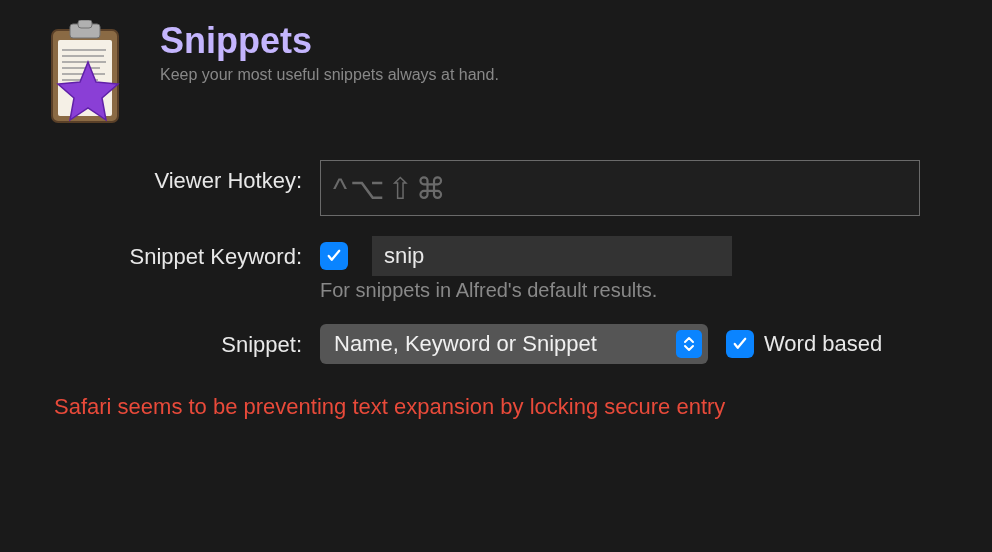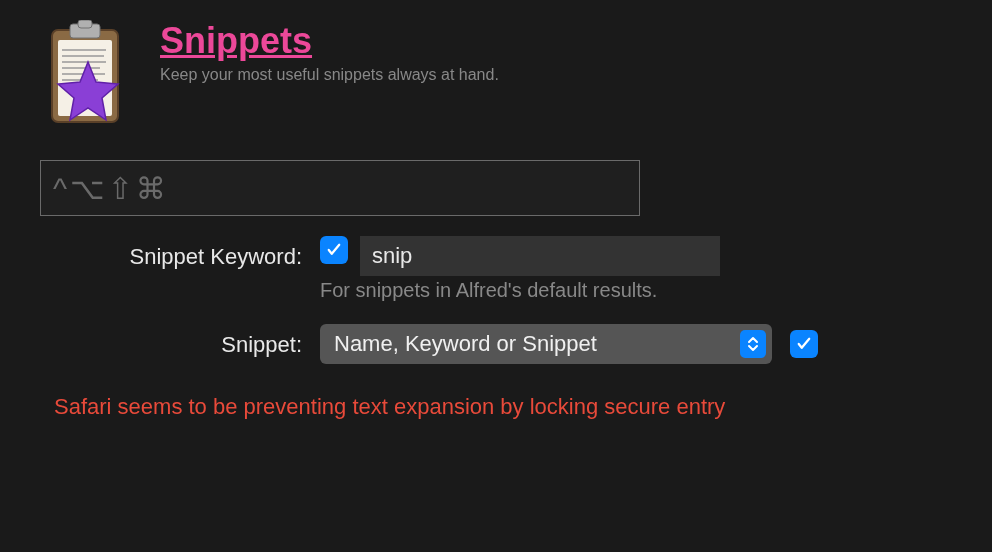--- a/index.html
+++ b/index.html
@@ -23,23 +23,22 @@
     }
     .header-icon {
       width: 110px;
       height: 110px;
       position: relative;
       flex-shrink: 0;
     }
     .header-text h1 {
       font-size: 36px;
       font-weight: 600;
-      color: #ec4899;
+      color: #c4b5fd;
       margin-bottom: 4px;
-      text-decoration: underline;
     }
     .header-text p {
       font-size: 16px;
       color: #888;
     }
     .form {
       padding: 20px 40px 0 40px;
     }
     .form-row {
       display: flex;
@@ -66,21 +65,22 @@
       align-items: center;
       padding: 0 12px;
     }
     .hotkey-symbols {
       color: #6a6a6a;
       font-size: 30px;
       letter-spacing: 3px;
     }
     .keyword-row-inner {
       display: flex;
-      gap: 12px;
+      align-items: center;
+      gap: 24px;
     }
     .mac-checkbox {
       width: 28px;
       height: 28px;
       background: #0a84ff;
       border-radius: 6px;
       display: flex;
       align-items: center;
       justify-content: center;
       cursor: pointer;
@@ -112,21 +112,21 @@
     }
     .mac-select {
       background: #555;
       border-radius: 6px;
       height: 40px;
       display: flex;
       align-items: center;
       padding: 0 6px 0 14px;
       cursor: pointer;
       gap: 12px;
-      width: 452px;
+      width: 388px;
       justify-content: space-between;
     }
     .mac-select-text {
       color: #f0f0f0;
       font-size: 22px;
     }
     .mac-select-arrows {
       background: #0a84ff;
       border-radius: 5px;
       width: 26px;
@@ -180,20 +180,21 @@
   </div>
   <div class="header-text">
     <h1>Snippets</h1>
     <p>Keep your most useful snippets always at hand.</p>
   </div>
 </div>
 
 <div class="form">
 
   <div class="form-row">
+    <div class="form-label">Viewer Hotkey:</div>
     <div class="form-control">
       <div class="hotkey-field">
         <span class="hotkey-symbols">^⌥⇧⌘</span>
       </div>
     </div>
   </div>
 
   <div class="form-row">
     <div class="form-label">Snippet Keyword:</div>
     <div class="form-control">
@@ -223,20 +224,21 @@
               <path d="M2 2 L6 6 L10 2" stroke="#fff" stroke-width="2" fill="none" stroke-linecap="round" stroke-linejoin="round"></path>
             </svg>
           </div>
         </div>
         <label class="checkbox-label">
           <div class="mac-checkbox">
             <svg viewBox="0 0 24 24">
               <path d="M5 12l4 5 10-12" stroke="#fff" stroke-width="3" fill="none" stroke-linecap="round" stroke-linejoin="round"></path>
             </svg>
           </div>
+          <span>Word based</span>
         </label>
       </div>
     </div>
   </div>
 
 </div>
 
 <div class="warning">Safari seems to be preventing text expansion by locking secure entry</div>
 
 </body></html>

